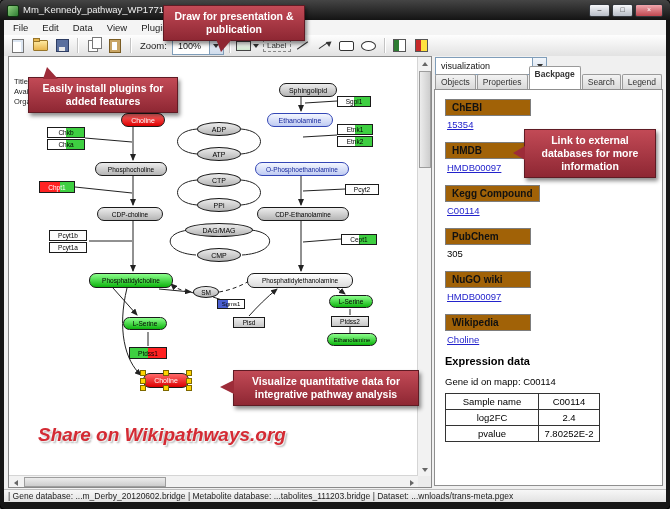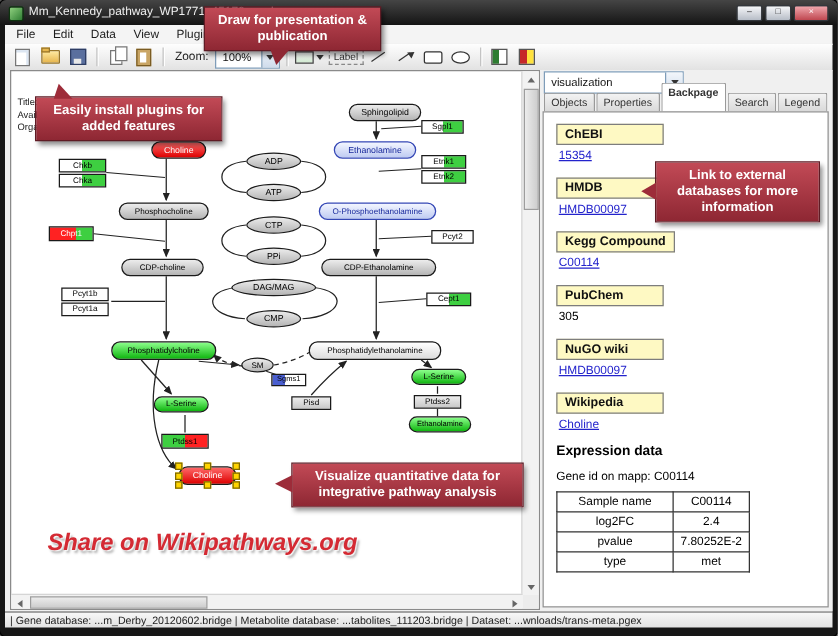--- a/index.html
+++ b/index.html
@@ -90,21 +90,21 @@
   .tri-right{border-top:3px solid transparent;border-bottom:3px solid transparent;border-left:4px solid #666;}
   
   .rightpanel{position:absolute;left:428px;right:0;top:0;bottom:0;background:#f0f0f0;}
   .viz{position:absolute;left:3px;top:1px;width:110px;justify-content:space-between;}
   .tabs{position:absolute;left:3px;top:18px;right:2px;height:15px;display:flex;align-items:center;}
   .tab{font-size:8.5px;color:#333;padding:2px 5px;background:linear-gradient(#f3f3f3,#d9d9d9);
        border:1px solid #9a9a9a;border-bottom:none;border-radius:2px 2px 0 0;margin-right:1px;}
   .tab.active{background:#fff;font-weight:bold;position:relative;top:1px;padding-bottom:20px;}
   .rp-content{position:absolute;left:2px;right:3px;top:33px;bottom:3px;background:#fff;border:1px solid #8f8f8f;
               padding:7px 10px;overflow:hidden;box-sizing:border-box;}
-  .bp-header{display:inline-block;min-width:72px;border:1px solid #7d7d7d;background:#fef9c3;padding:2px 6px;
+  .bp-header{display:inline-block;min-width:72px;border:1px solid #7d7d7d;background:#a16207;padding:2px 6px;
              font-size:10px;font-weight:bold;color:#111;}
   .bp-link{display:block;font-size:9.5px;color:#2323cc;text-decoration:underline;margin:3px 0 10px 2px;cursor:pointer;}
   .bp-plain{display:block;font-size:9.5px;color:#000;margin:3px 0 10px 2px;}
   .bp-exp-heading{font-size:11px;font-weight:bold;margin:5px 0 9px;}
   .bp-geneid{font-size:9.5px;font-weight:normal;margin:0 0 6px;}
   table.exp{border-collapse:collapse;}
   .exp td{border:1px solid #333;font-size:9.5px;text-align:center;padding:2px 4px;}
   .exp td.c1{width:84px;}
   .exp td.c2{width:52px;}
   
@@ -364,24 +364,20 @@
             <td class="c2">C00114</td>
           </tr>
           <tr>
             <td class="c1">log2FC</td>
             <td class="c2">2.4</td>
           </tr>
           <tr>
             <td class="c1">pvalue</td>
             <td class="c2">7.80252E-2</td>
           </tr>
-          <tr>
-            <td class="c1">type</td>
-            <td class="c2">met</td>
-          </tr>
         </tbody>
           </table>
       </div>
     </div>
   </div>
 
   <div class="statusbar">| Gene database: ...m_Derby_20120602.bridge | Metabolite database: ...tabolites_111203.bridge | Dataset: ...wnloads/trans-meta.pgex</div>
 
   <div class="callout co-plugins">
     <span>Easily install plugins for added features</span>

